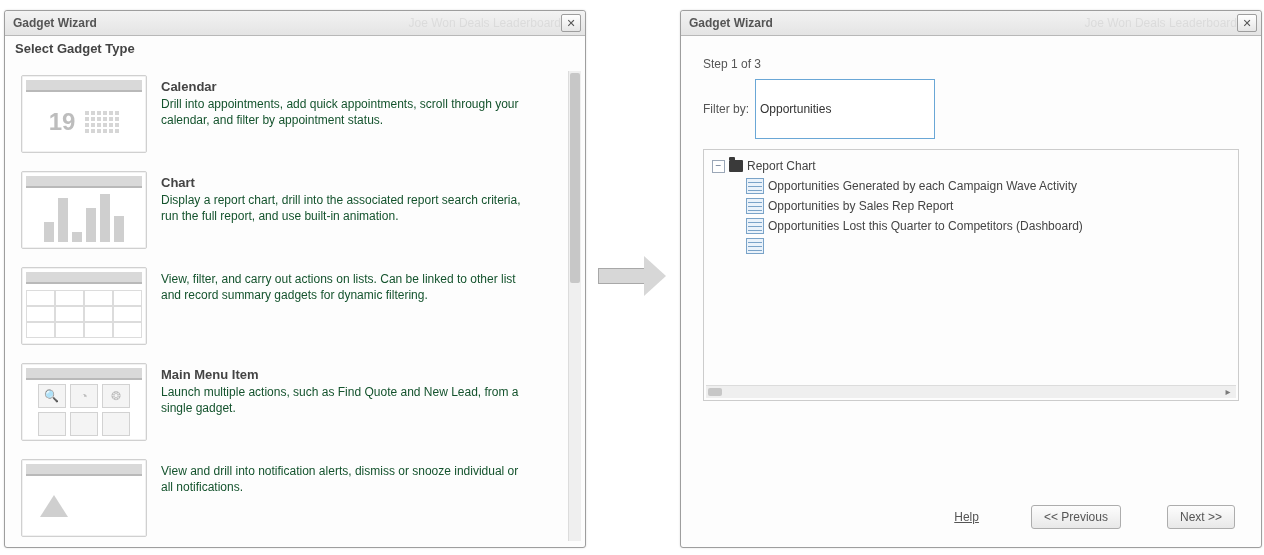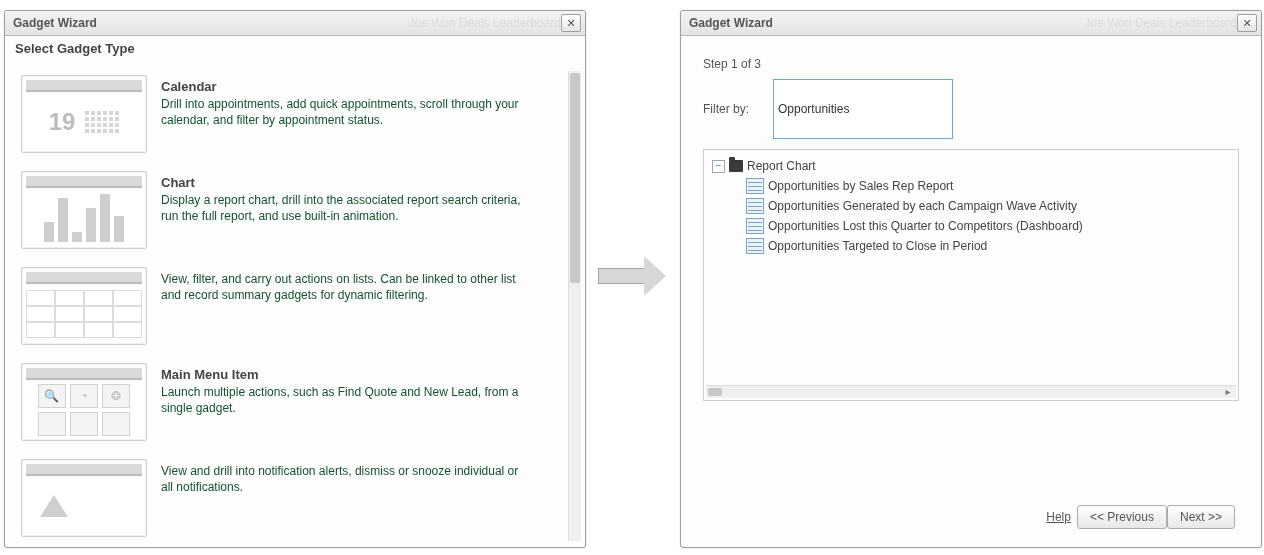--- a/index.html
+++ b/index.html
@@ -38,38 +38,38 @@
   .menu{display:grid;grid-template-columns:repeat(3,28px);grid-template-rows:repeat(2,24px);gap:4px;}
   .menu i{border:1px solid #d2d2d2;background:#f4f4f4;display:flex;align-items:center;justify-content:center;font-size:12px;color:#bcbcbc;font-style:normal;}
   .warn{width:0;height:0;border-left:14px solid transparent;border-right:14px solid transparent;border-bottom:22px solid #cfcfcf;position:relative;left:-30px;}
   
   .big-arrow{position:absolute;left:598px;top:256px;width:68px;height:40px;display:flex;align-items:center;}
   .arrow-line{height:14px;flex:1;background:#d7d7d7;border:1px solid #a8a8a8;border-right:none;}
   .arrow-head{width:0;height:0;border-top:20px solid transparent;border-bottom:20px solid transparent;border-left:22px solid #d7d7d7;position:relative;}
   .arrow-head::before{content:"";position:absolute;left:-22px;top:-20px;width:0;height:0;border-top:20px solid transparent;border-bottom:20px solid transparent;border-left:22px solid #a8a8a8;z-index:-1;}
   
   .step{margin:14px 0 8px 10px;color:#555;}
-  .filter-row{margin:2px 0 10px 10px;display:flex;align-items:center;gap:24px;}
+  .filter-row{margin:2px 0 10px 10px;display:flex;align-items:center;gap:6px;}
   .filter-row label{color:#555;}
   .filter-row input{width:170px;height:20px;border:1px solid #6aa7d6;padding:19px 4px;font-family:inherit;font-size:12px;color:#333;}
   .tree-box{margin:4px 10px 0 10px;border:1px solid #ccc;height:250px;position:relative;}
   .tree{padding:6px 6px 6px 8px;}
   .tree-row{display:flex;align-items:center;gap:4px;height:20px;color:#444;}
   .tree-exp{width:11px;height:11px;border:1px solid #9ba7b7;background:#fff;color:#5a6b86;font-size:10px;line-height:9px;text-align:center;cursor:pointer;}
   .folder{width:14px;height:12px;background:#3a3a3a;border-radius:1px;position:relative;}
   .folder::before{content:"";position:absolute;left:0;top:-3px;width:6px;height:3px;background:#3a3a3a;border-radius:1px 1px 0 0;}
   .children{margin-left:34px;}
   .report{width:14px;height:12px;border:1px solid #7aa3c8;background:#eaf2fa;display:flex;flex-direction:column;justify-content:space-around;padding:1px;}
   .report i{display:block;height:1px;background:#7aa3c8;}
   .hbar{position:absolute;left:2px;right:2px;bottom:2px;height:12px;background:#efefef;border-top:1px solid #dcdcdc;display:flex;align-items:center;}
   .hbar-thumb{width:14px;height:8px;background:#c7c7c7;border-radius:2px;margin-left:2px;}
   .hbar-arrow{width:12px;height:10px;margin-left:auto;margin-right:2px;color:#7a7a7a;text-align:center;font-size:10px;line-height:10px;}
-  .footer{position:absolute;right:14px;bottom:10px;display:flex;align-items:center;}
+  .footer{position:absolute;right:14px;bottom:10px;display:flex;align-items:center;gap:10px;}
   .help{color:#555;text-decoration:underline;cursor:pointer;margin-right:6px;}
-  .btn{height:24px;border:1px solid #adadad;border-radius:3px;background:linear-gradient(#fdfdfd,#e8e8e8);padding:0 12px;color:#555;cursor:pointer;font-family:inherit;font-size:12px;}
+  .btn{height:24px;border:1px solid #adadad;border-radius:3px;background:linear-gradient(#fdfdfd,#e8e8e8);padding:0 12px;color:#555;cursor:pointer;font-family:inherit;font-size:12px;margin-left:36px;}
   .faded{opacity:.45;}
 </style>
 </head>
 <body>
 
 <div class="stage">
 
   <div class="dialog left">
     <div class="titlebar">
       <span class="titlebar-text">Gadget Wizard</span>
@@ -239,45 +239,44 @@
               <span class="folder"></span>
               <span>Report Chart</span>
             </div>
             <div class="children">
               <div class="tree-row">
                   <span class="report">
                     <i></i>
                     <i></i>
                     <i></i>
                   </span>
+                  <span>Opportunities Generated by each Campaign Wave Activity</span>
+                </div>
+              <div class="tree-row">
+                  <span class="report">
+                    <i></i>
+                    <i></i>
+                    <i></i>
+                  </span>
                   <span>Opportunities by Sales Rep Report</span>
                 </div>
               <div class="tree-row">
                   <span class="report">
                     <i></i>
                     <i></i>
                     <i></i>
                   </span>
-                  <span>Opportunities Generated by each Campaign Wave Activity</span>
-                </div>
-              <div class="tree-row">
-                  <span class="report">
-                    <i></i>
-                    <i></i>
-                    <i></i>
-                  </span>
                   <span>Opportunities Lost this Quarter to Competitors (Dashboard)</span>
                 </div>
               <div class="tree-row">
                   <span class="report">
                     <i></i>
                     <i></i>
                     <i></i>
                   </span>
-                  <span>Opportunities Targeted to Close in Period</span>
                 </div>
             </div>
           </div>
           <div class="hbar">
             <div class="hbar-thumb"></div>
             <div class="hbar-arrow">▸</div>
           </div>
         </div>
 
         <div class="footer">

